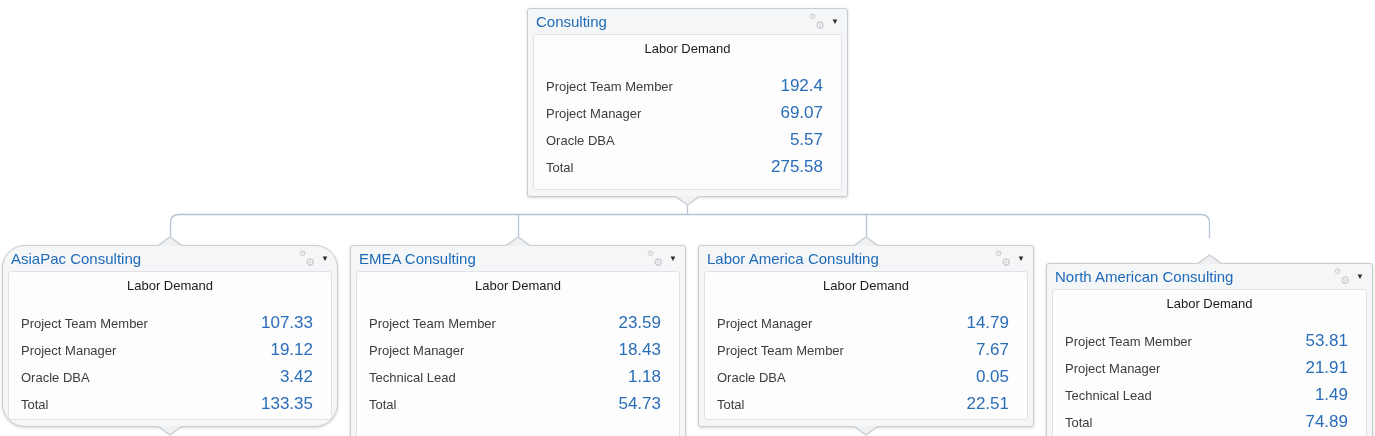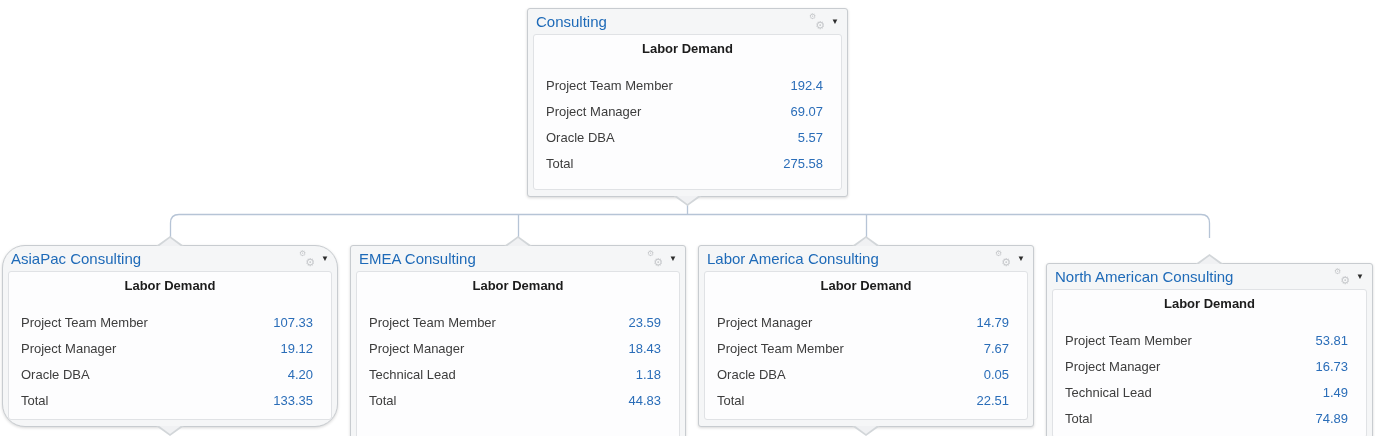--- a/index.html
+++ b/index.html
@@ -45,29 +45,29 @@
   .gears .g1{position:absolute;left:0;top:-2px;font-size:8px;line-height:10px;}
   .gears .g2{position:absolute;right:1px;bottom:-2px;font-size:11px;line-height:12px;}
   .caret{font-size:8px;color:var(--caret-dark);margin-left:5px;line-height:10px;}
 
   .card-body{
     flex:1;margin:0 5px 6px;background:var(--panel-bg);
     border:1px solid var(--panel-border);border-radius:3px;
     padding:6px 0 4px;overflow:hidden;
   }
   .panel-title{
-    text-align:center;font-size:13px;font-weight:bold;
+    text-align:center;font-size:13px;font-weight:normal;
     color:var(--panel-title-dark);line-height:16px;margin-bottom:16px;
   }
   .metric-row{
     display:flex;justify-content:space-between;align-items:baseline;
     line-height:26px;padding:0 18px 0 12px;
   }
   .metric-label{font-size:13px;font-weight:normal;color:var(--label-dark);}
-  .metric-value{font-size:13px;color:var(--value-blue);}
+  .metric-value{font-size:17px;color:var(--value-blue);}
 
   .tab{position:absolute;left:50%;margin-left:-14px;width:28px;height:10px;z-index:3;}
   .tab-top{top:-10px;-webkit-clip-path:polygon(50% 0,100% 100%,0 100%);clip-path:polygon(50% 0,100% 100%,0 100%);background:var(--tab-border);}
   .tab-top::after{content:"";position:absolute;left:2px;right:2px;top:2px;bottom:-1px;
     -webkit-clip-path:polygon(50% 0,100% 100%,0 100%);clip-path:polygon(50% 0,100% 100%,0 100%);background:var(--tab-fill);}
   .tab-bottom{bottom:-10px;-webkit-clip-path:polygon(0 0,100% 0,50% 100%);clip-path:polygon(0 0,100% 0,50% 100%);background:var(--tab-border);}
   .tab-bottom::after{content:"";position:absolute;left:2px;right:2px;top:-1px;bottom:2px;
     -webkit-clip-path:polygon(0 0,100% 0,50% 100%);clip-path:polygon(0 0,100% 0,50% 100%);background:var(--tab-fill);}
 
   
@@ -140,21 +140,21 @@
       <div class="metric-row">
         <span class="metric-label">Project Team Member</span>
         <span class="metric-value">107.33</span>
       </div>
       <div class="metric-row">
         <span class="metric-label">Project Manager</span>
         <span class="metric-value">19.12</span>
       </div>
       <div class="metric-row">
         <span class="metric-label">Oracle DBA</span>
-        <span class="metric-value">4.20</span>
+        <span class="metric-value">3.42</span>
       </div>
       <div class="metric-row">
         <span class="metric-label">Total</span>
         <span class="metric-value">133.35</span>
       </div>
     </div>
   </div>
 
   <div class="card" id="card-emea">
     <div class="tab tab-top"></div>
@@ -178,21 +178,21 @@
       <div class="metric-row">
         <span class="metric-label">Project Manager</span>
         <span class="metric-value">18.43</span>
       </div>
       <div class="metric-row">
         <span class="metric-label">Technical Lead</span>
         <span class="metric-value">1.18</span>
       </div>
       <div class="metric-row">
         <span class="metric-label">Total</span>
-        <span class="metric-value">44.83</span>
+        <span class="metric-value">54.73</span>
       </div>
     </div>
   </div>
 
   <div class="card" id="card-latam">
     <div class="tab tab-top"></div>
     <div class="tab tab-bottom"></div>
     <div class="card-header">
       <span class="node-title">Labor America Consulting</span>
       <span class="header-icons">
@@ -238,21 +238,21 @@
       </span>
     </div>
     <div class="card-body">
       <div class="panel-title">Labor Demand</div>
       <div class="metric-row">
         <span class="metric-label">Project Team Member</span>
         <span class="metric-value">53.81</span>
       </div>
       <div class="metric-row">
         <span class="metric-label">Project Manager</span>
-        <span class="metric-value">16.73</span>
+        <span class="metric-value">21.91</span>
       </div>
       <div class="metric-row">
         <span class="metric-label">Technical Lead</span>
         <span class="metric-value">1.49</span>
       </div>
       <div class="metric-row">
         <span class="metric-label">Total</span>
         <span class="metric-value">74.89</span>
       </div>
     </div>

